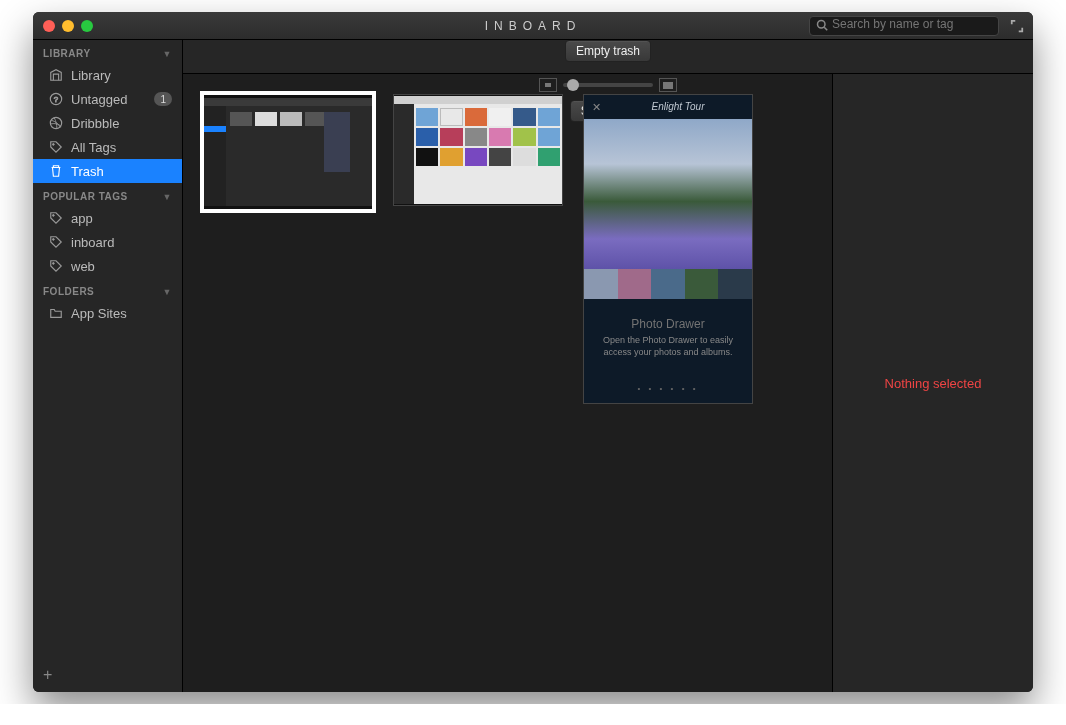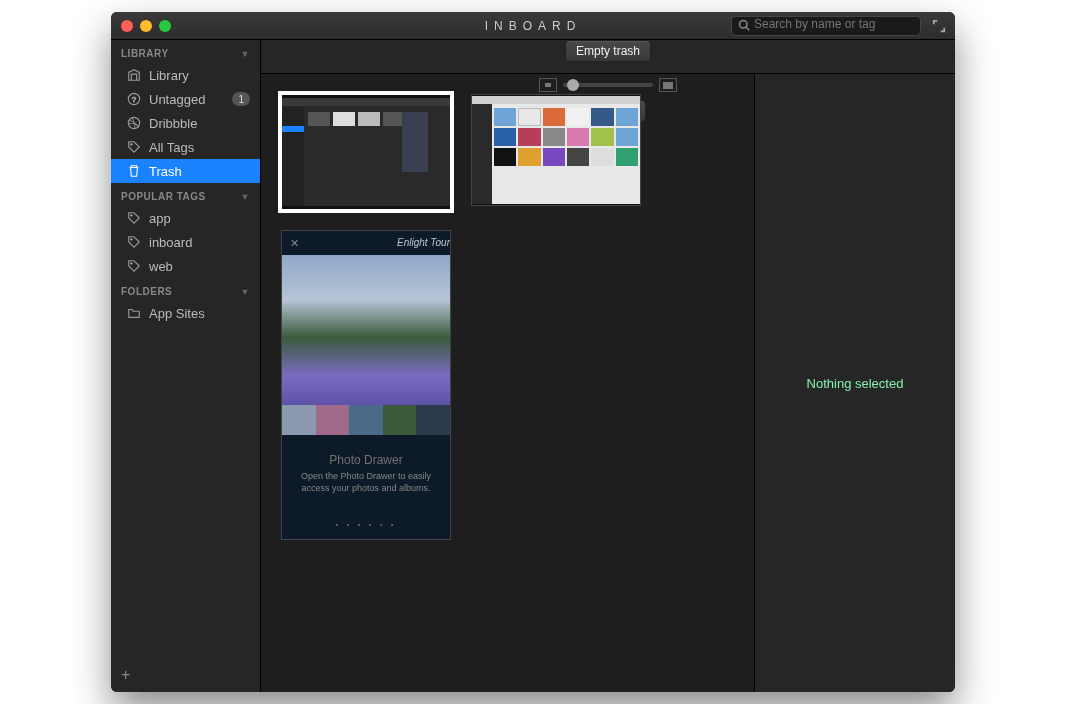--- a/index.html
+++ b/index.html
@@ -4,21 +4,21 @@
 <style>
   * { box-sizing: border-box; margin: 0; padding: 0; }
   body {
     background: #fff;
     font-family: -apple-system, "Helvetica Neue", Arial, sans-serif;
     display: flex;
     justify-content: center;
     padding: 12px;
   }
   .window {
-    width: 844px;
+    width: 1000px;
     height: 680px;
     background: #1e1e1e;
     border-radius: 6px;
     box-shadow: 0 18px 38px rgba(0,0,0,0.45);
     overflow: hidden;
     display: flex;
     flex-direction: column;
   }
   
   .titlebar {
@@ -115,21 +115,21 @@
   .thumb-card { width:170px; }
   .thumb-frame {
     width:170px; background:#111; border:1px solid #444;
     display:flex; align-items:center; justify-content:center;
     overflow:hidden;
   }
   .thumb-frame.selected { outline: 4px solid #fff; outline-offset:-1px;}
   .inspector {
     width:200px; background:#262626;
     display:flex; align-items:center; justify-content:center;
-    color:#86efac; font-size:13px;
+    color:#ef4444; font-size:13px;
   }
   
   .mock1 { width:100%; height:108px; background:#2a2a2a; position:relative;}
   .mock1 .tb{height:8px;background:#3a3a3a;}
   .mock1 .sb{position:absolute;left:0;top:8px;bottom:0;width:22px;background:#222;}
   .mock1 .sel{position:absolute;left:0;top:28px;width:22px;height:6px;background:#1a82ff;}
   .mock1 .tiles{position:absolute;left:26px;top:14px;display:flex;gap:3px;}
   .mock1 .tiles div{width:22px;height:14px;background:#555;}
   .mock1 .tiles div:nth-child(2){background:#ddd;}
   .mock1 .tiles div:nth-child(3){background:#bbb;}
@@ -153,21 +153,21 @@
   .mock2 .gridm div:nth-child(13){background:#111;}
   .mock2 .gridm div:nth-child(14){background:#e0a030;}
   .mock2 .gridm div:nth-child(15){background:#7848c0;}
   .mock2 .gridm div:nth-child(16){background:#444;}
   .mock2 .gridm div:nth-child(17){background:#ddd;}
   .mock2 .gridm div:nth-child(18){background:#30a070;}
   
   .thumb3 .thumb-frame{height:310px; padding:0; background:#0d1a28; flex-direction:column;}
   .mock3 { width:100%; height:100%; position:relative; color:#ddd;}
   .mock3 .close{position:absolute;left:8px;top:6px;font-size:11px;color:#888;}
-  .mock3 .tt{position:absolute;left:0;right:0;top:6px;text-align:right;font-size:10px;font-style:italic;color:#bfc7d0;margin-left:20px;}
+  .mock3 .tt{position:absolute;left:0;right:0;top:6px;text-align:center;font-size:10px;font-style:italic;color:#bfc7d0;margin-left:20px;}
   .mock3 .sky{position:absolute;left:0;right:0;top:24px;height:150px;
     background:linear-gradient(#8fa8c8 0%, #b7c4d6 30%, #3a5a3a 55%, #7a6cc0 80%, #5e52a8 100%);}
   .mock3 .strip{position:absolute;left:0;right:0;top:174px;height:30px;display:flex;}
   .mock3 .strip div{flex:1;background:#4a5a7a;}
   .mock3 .strip div:nth-child(1){background:#8a98b0;}
   .mock3 .strip div:nth-child(2){background:#a06a8a;}
   .mock3 .strip div:nth-child(3){background:#4a6a8a;}
   .mock3 .strip div:nth-child(4){background:#3a5a3a;}
   .mock3 .strip div:nth-child(5){background:#2a3a4a;}
   .mock3 .h{position:absolute;left:0;right:0;top:222px;text-align:center;font-size:12px;color:#737373;}

